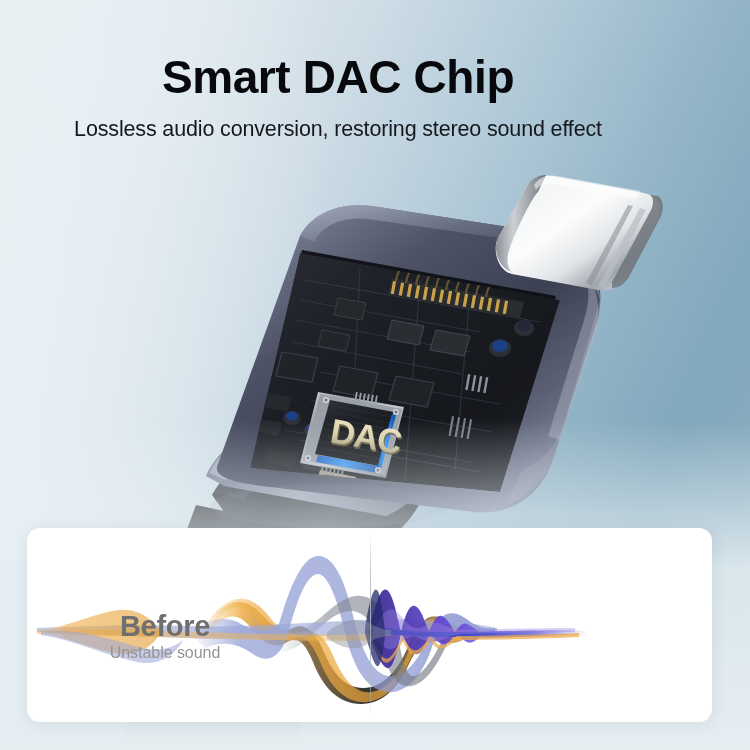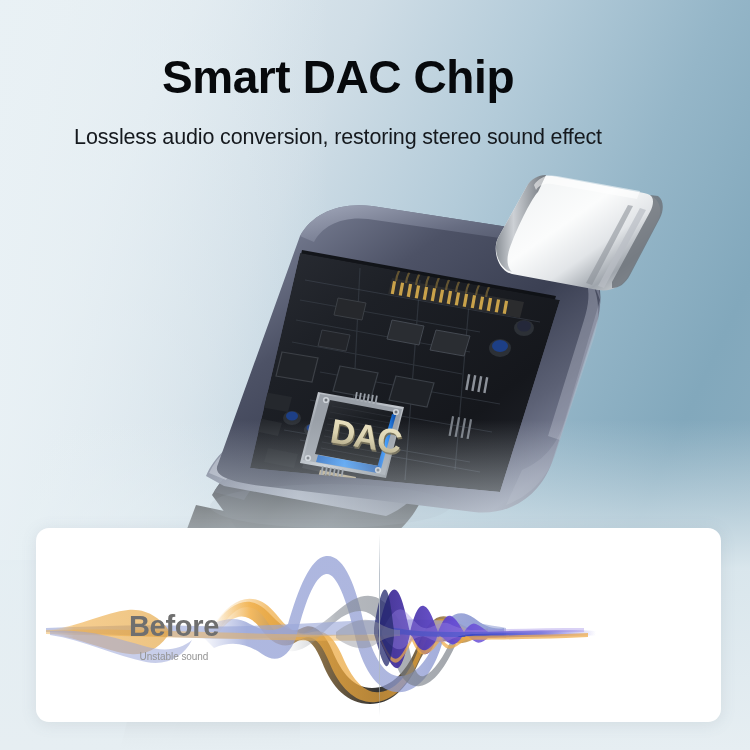--- a/index.html
+++ b/index.html
@@ -38,52 +38,52 @@
   }
 
   
   #header { position:absolute; top:0; left:0; width:676px; text-align:center; }
   #title {
     margin-top:53px;
     font-size:46px; font-weight:bold; color:#07090c;
     letter-spacing:-.4px; line-height:1.05;
   }
   #subtitle {
-    margin-top:24px;
+    margin-top:16px;
     font-size:21.5px; font-weight:400; color:#15191e;
     letter-spacing:-.15px;
   }
 
   
   #product { position:absolute; left:0; top:0; width:750px; height:750px; }
   #product svg { position:absolute; left:0; top:0; }
 
   
   #compare-card {
     position:absolute;
-    left:36px; top:528px; width:685px; height:194px;
+    left:27px; top:528px; width:685px; height:194px;
     background:#ffffff;
     border-radius:13px;
     box-shadow:0 2px 16px rgba(90,110,125,.13);
     overflow:hidden;
   }
   #divider {
     position:absolute; left:343px; top:6px; width:1px; height:182px;
     background:linear-gradient(180deg, rgba(190,198,206,0) 0%, rgba(176,185,195,.85) 22%, rgba(176,185,195,.85) 78%, rgba(190,198,206,0) 100%);
   }
   .side { position:absolute; top:0; height:194px; }
   #side-before { left:0; width:343px; }
   #side-after { left:344px; width:341px; }
 
   .lbl-wrap { position:absolute; text-align:center; width:200px; }
   #before-wrap { left:38px; top:83px; }
   #after-wrap  { left:110px; top:83px; }
 
   .lbl-main { font-size:29px; font-weight:bold; line-height:1.06; letter-spacing:-.3px; }
-  .lbl-sub  { font-size:10px; font-weight:400; margin-top:9px; letter-spacing:-.05px;text-align:center; }
+  .lbl-sub  { font-size:16px; font-weight:400; margin-top:2px; letter-spacing:-.05px;text-align:center; }
 
   #before-label { color:#6f6f6f; }
   #before-sub   { color:#949494; }
   #after-label  { color:#0d0d0d; }
   #after-sub    { color:#2e2e2e; }
 
   
   #wave-layer { position:absolute; left:0; top:0; width:685px; height:194px; }
 </style>
 </head>

